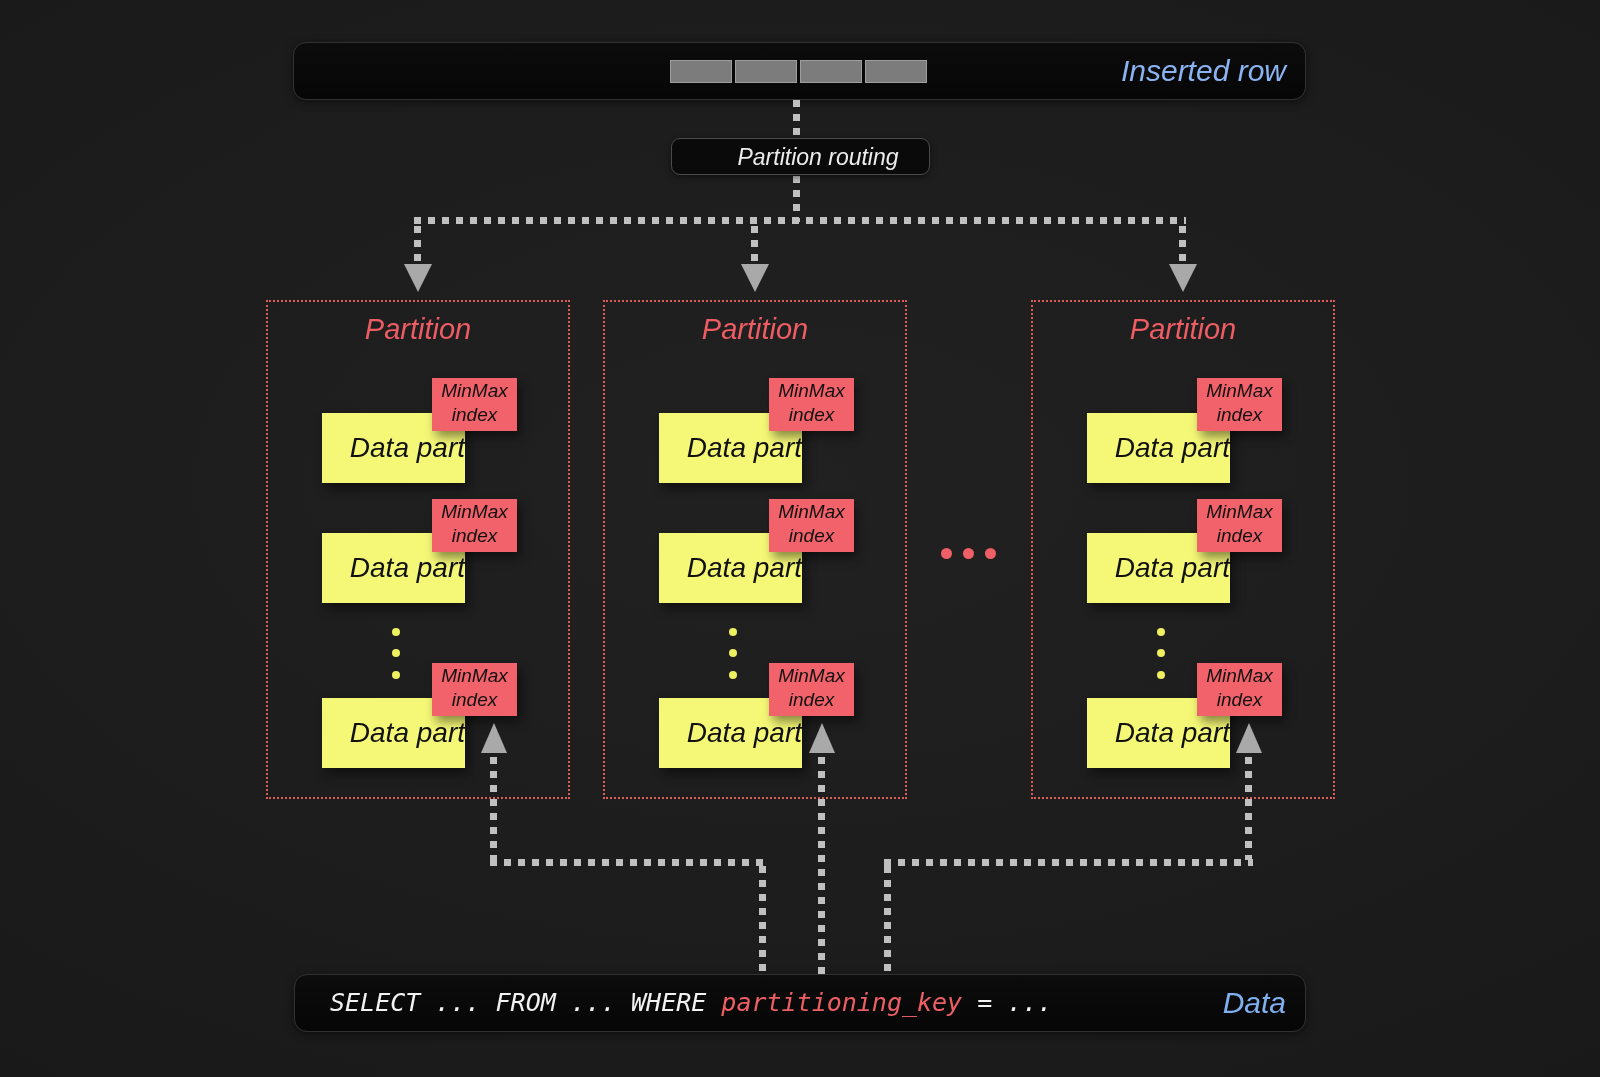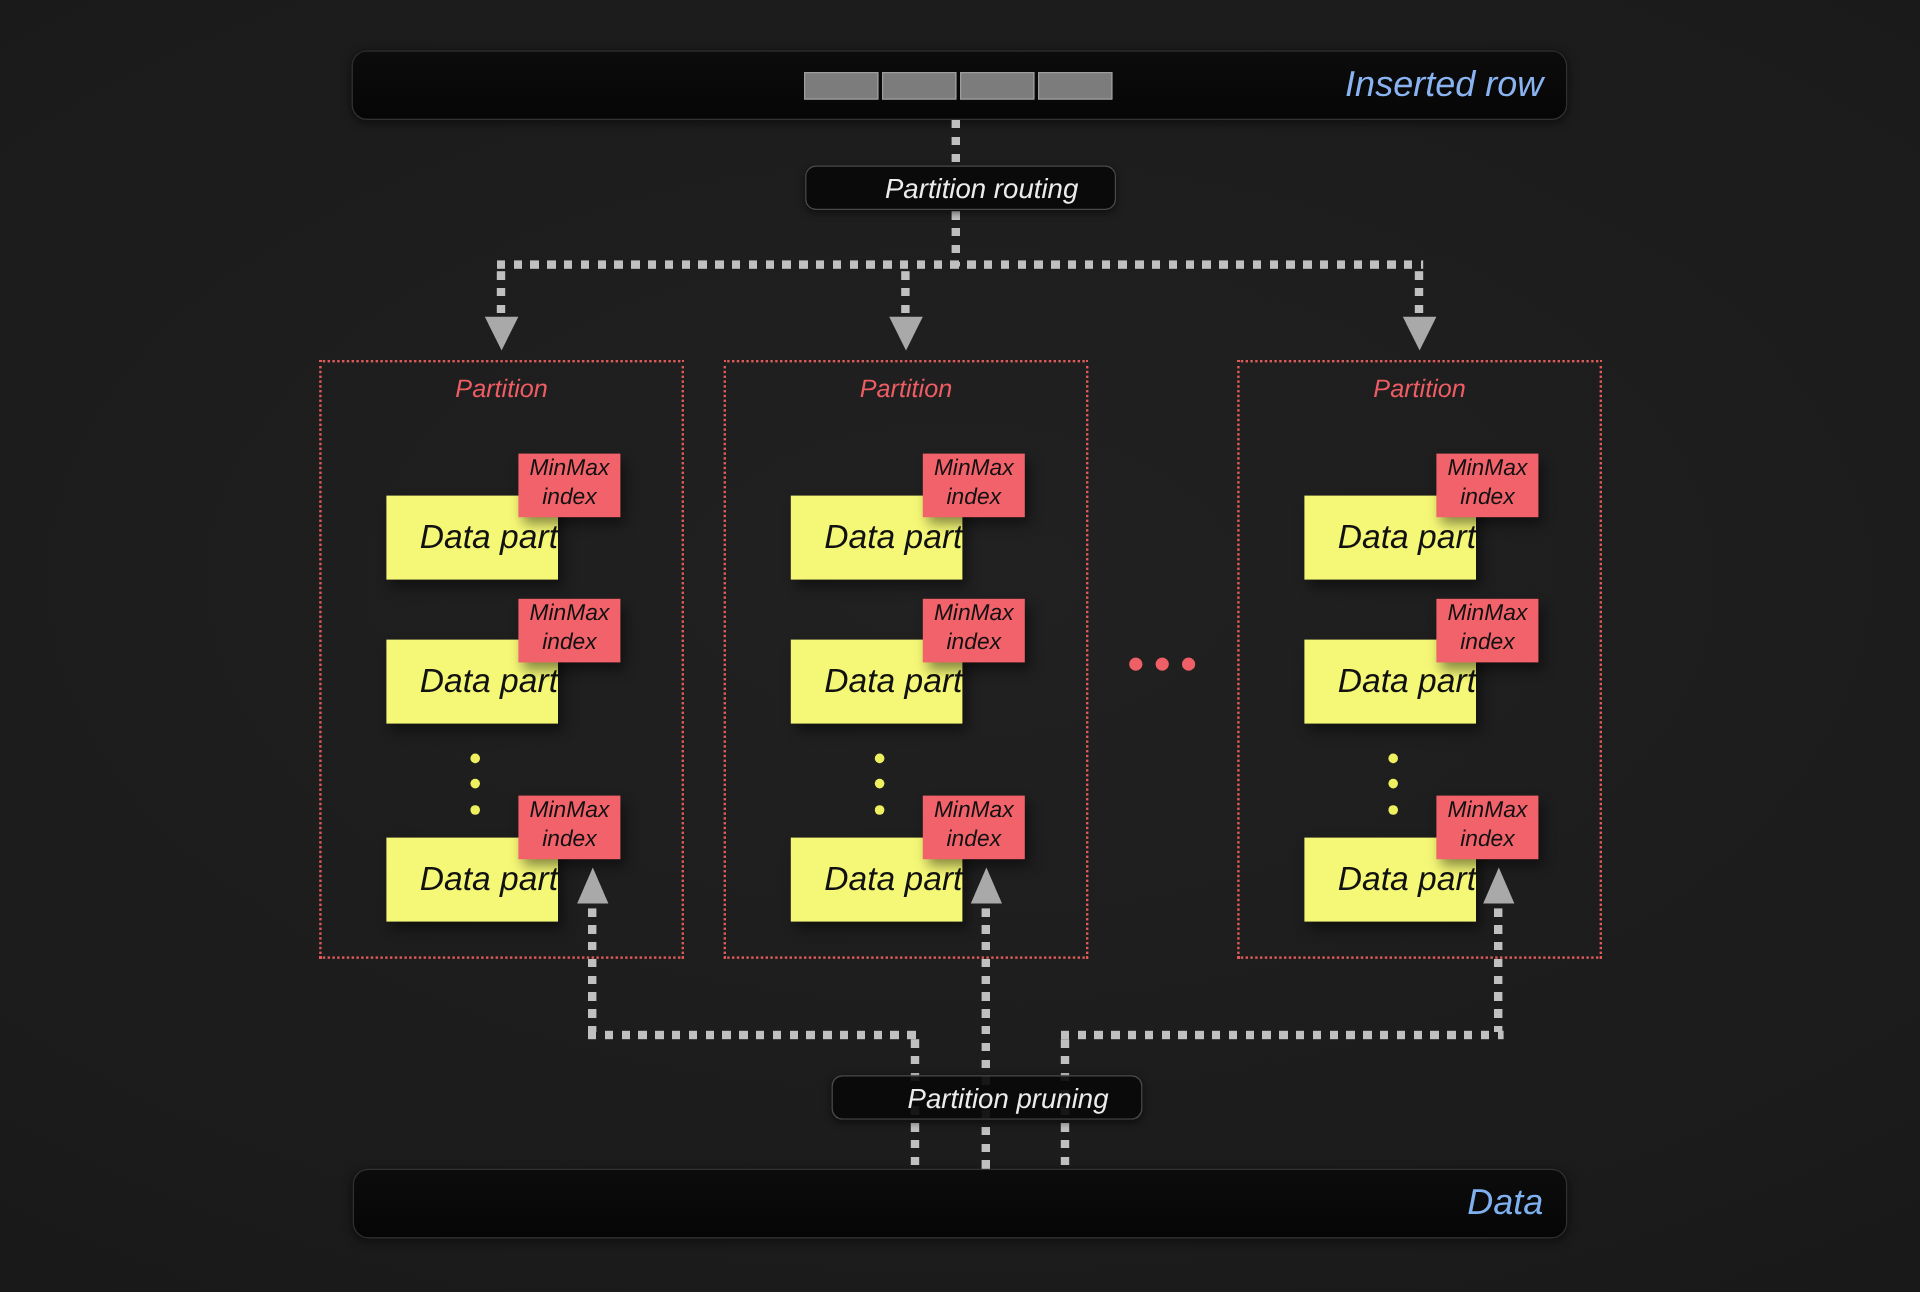--- a/index.html
+++ b/index.html
@@ -34,21 +34,21 @@
   
   .dot-v{position:absolute;width:7px;background:repeating-linear-gradient(180deg,#c0c0c0 0 7px,transparent 7px 14px);z-index:4;}
   .dot-h{position:absolute;height:7px;background:repeating-linear-gradient(90deg,#c0c0c0 0 7px,transparent 7px 14px);z-index:4;}
   .arr-down{position:absolute;width:0;height:0;border-left:14px solid transparent;border-right:14px solid transparent;border-top:28px solid #a9a9a9;z-index:4;}
   .arr-up{position:absolute;width:0;height:0;border-left:13px solid transparent;border-right:13px solid transparent;border-bottom:30px solid #a9a9a9;z-index:4;}
   
   .partition{
     position:absolute;top:300px;width:304px;height:499px;
     border:2px dotted #e05a5a;box-sizing:border-box;z-index:2;
   }
-  .p-title{position:absolute;top:11px;left:0;width:100%;text-align:center;font-size:21px;color:#ee5c64;}
+  .p-title{position:absolute;top:11px;left:0;width:100%;text-align:center;font-size:29px;color:#ee5c64;}
   .minmax{
     position:absolute;width:85px;height:53px;background:#f2626b;z-index:3;
     color:#111;font-size:19px;line-height:24px;text-align:center;padding-top:1px;
     box-sizing:border-box;box-shadow:4px 6px 10px rgba(0,0,0,.45);
   }
   .minmax span{display:block;}
   .datapart{
     position:absolute;left:54px;width:143px;height:70px;background:#f5f876;z-index:2;
     color:#111;font-size:28px;text-align:right;line-height:70px;
     box-shadow:4px 6px 10px rgba(0,0,0,.45);
@@ -164,19 +164,19 @@
   <div class="arr-up" style="left:809px;top:723px;"></div>
   <div class="arr-up" style="left:1236px;top:723px;"></div>
   <div class="dot-v" style="left:490px;top:757px;height:103px;"></div>
   <div class="dot-v" style="left:818px;top:757px;height:217px;"></div>
   <div class="dot-v" style="left:1245px;top:757px;height:103px;"></div>
   <div class="dot-h" style="left:490px;top:859px;width:276px;"></div>
   <div class="dot-h" style="left:884px;top:859px;width:369px;"></div>
   <div class="dot-v" style="left:759px;top:866px;height:108px;"></div>
   <div class="dot-v" style="left:884px;top:866px;height:108px;"></div>
 
-  <div class="pill" style="left:693px;top:896px;">Partition pruning</div>
 
   <div class="bar" style="left:294px;top:974px;width:1012px;">
+    <div class="sql"><span>SELECT ... FROM ... WHERE </span><span class="red">partitioning_key</span><span> = ...</span></div>
     <span class="bar-label" style="color:#7fb0f0;">Data</span>
   </div>
 
 </div>
 
 </body></html>

